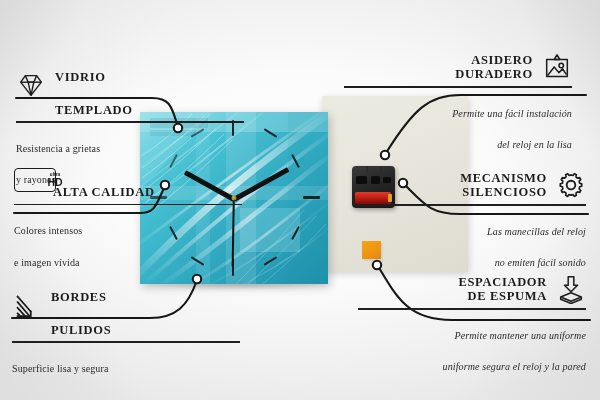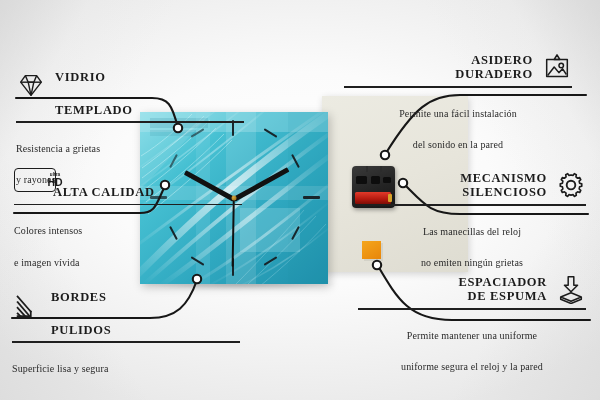--- a/index.html
+++ b/index.html
@@ -36,21 +36,21 @@
   }
   .feature.left .title{text-align:left;margin-top:18px;}
   .feature.right .title{text-align:right;}
   .rule{height:1.6px;background:#1f1f1f;margin-top:4px;width:100%;}
   .sub{
     font-family:"Liberation Serif", serif;
     font-size:10px;line-height:11.4px;color:#2a2a2a;
     margin-top:20px;letter-spacing:.012em;
   }
   .feature.left .sub{text-align:left;}
-  .feature.right .sub{text-align:center;}
+  .feature.right .sub{text-align:right;font-style:italic;}
   .ico{flex:0 0 auto;width:30px;height:30px;display:block;}
   .ico svg{display:block;width:30px;height:30px;}
 
   
   .hdbox{
     width:28px;height:24px;border:1.7px solid #1c1c1c;border-radius:4px;
     display:flex;flex-direction:column;align-items:center;justify-content:center;
     font-family:"Liberation Sans", sans-serif;color:#1c1c1c;box-sizing:border-box;padding-left:40px;
   }
   .hdbox .u{font-size:4.6px;font-weight:700;line-height:4.8px;letter-spacing:.02em;}
@@ -307,39 +307,39 @@
         <svg viewBox="0 0 32 32" fill="none" stroke="#1c1c1c" stroke-width="1.6" stroke-linejoin="round">
           <path d="M16 3 L13 8 H19 Z"></path>
           <rect x="5" y="8" width="22" height="18"></rect>
           <circle cx="20.5" cy="14.5" r="2.4"></circle>
           <path d="M6 25 L13 16 L18 22 L22 18 L26 24"></path>
         </svg>
       </span>
     </div>
     <div class="rule"></div>
     <div class="sub">Permite una fácil instalación</div>
-    <div class="sub">del sonido en la pared</div>
+    <div class="sub">del reloj en la lisa</div>
   </div>
 
   <div class="feature right" style="left:358px;top:170px;">
     <div class="head">
       <div>
         <div class="title">MECANISMO</div>
         <div class="title">SILENCIOSO</div>
       </div>
       <span class="ico">
         <svg viewBox="0 0 32 32" fill="none" stroke="#1c1c1c" stroke-width="2" stroke-linejoin="round">
           <path d="M16 4 l2.6 .5 1.4-2.1 2.4 1.3 -.4 2.6 2 1.7 2.5-.9 1.3 2.5-1.9 1.8 .5 2.6 2.6 .8 0 2.8-2.6 .8 -.5 2.6 1.9 1.8 -1.3 2.5 -2.5-.9 -2 1.7 .4 2.6 -2.4 1.3 -1.4-2.1 -2.6 .5 -2.6-.5 -1.4 2.1 -2.4-1.3 .4-2.6 -2-1.7 -2.5 .9 -1.3-2.5 1.9-1.8 -.5-2.6 -2.6-.8 0-2.8 2.6-.8 .5-2.6 -1.9-1.8 1.3-2.5 2.5 .9 2-1.7 -.4-2.6 2.4-1.3 1.4 2.1z" transform="scale(.88) translate(2.2,2)"></path>
           <circle cx="16" cy="16" r="4.6"></circle>
         </svg>
       </span>
     </div>
     <div class="rule"></div>
     <div class="sub">Las manecillas del reloj</div>
-    <div class="sub">no emiten ningún grietas</div>
+    <div class="sub">no emiten fácil sonido</div>
   </div>
 
   <div class="feature right" style="left:358px;top:274px;">
     <div class="head">
       <div>
         <div class="title">ESPACIADOR</div>
         <div class="title">DE ESPUMA</div>
       </div>
       <span class="ico">
         <svg viewBox="0 0 32 32" fill="none" stroke="#1c1c1c" stroke-width="1.6" stroke-linejoin="round">

